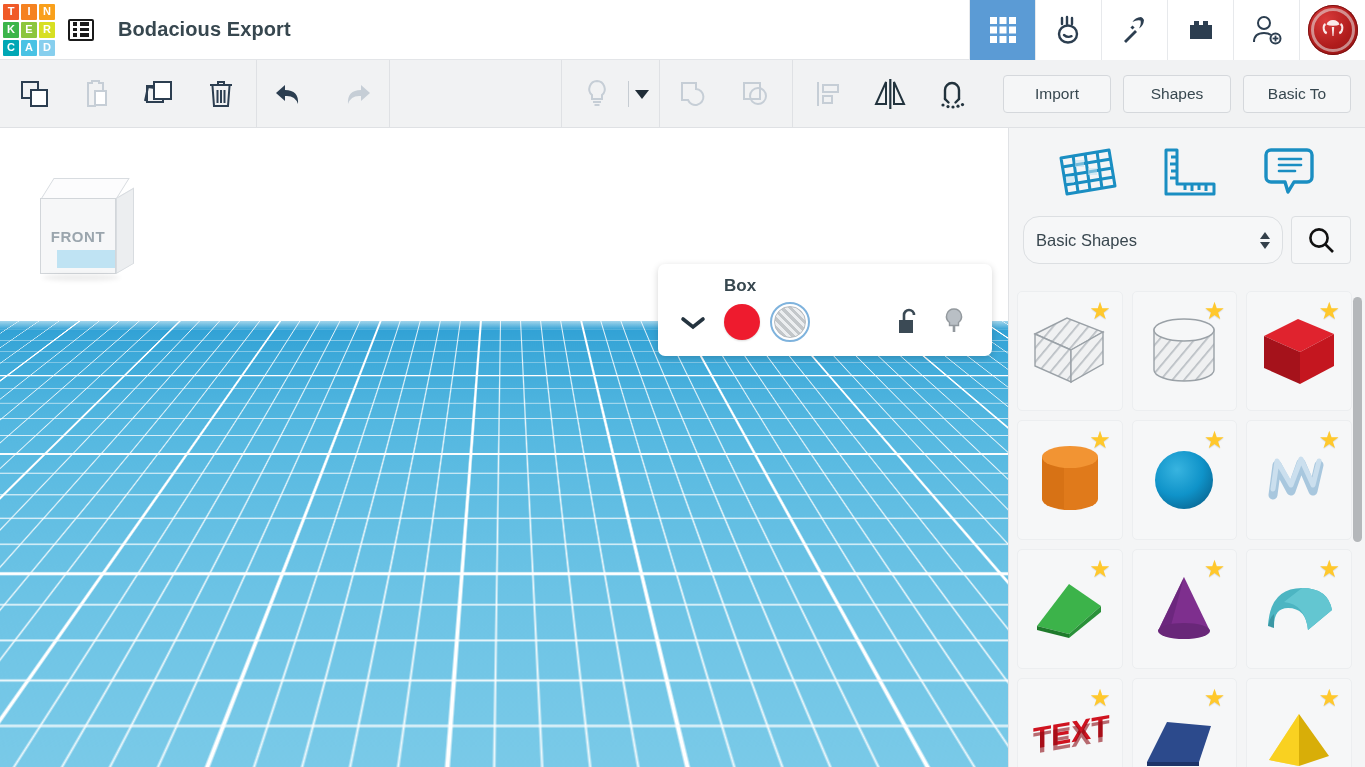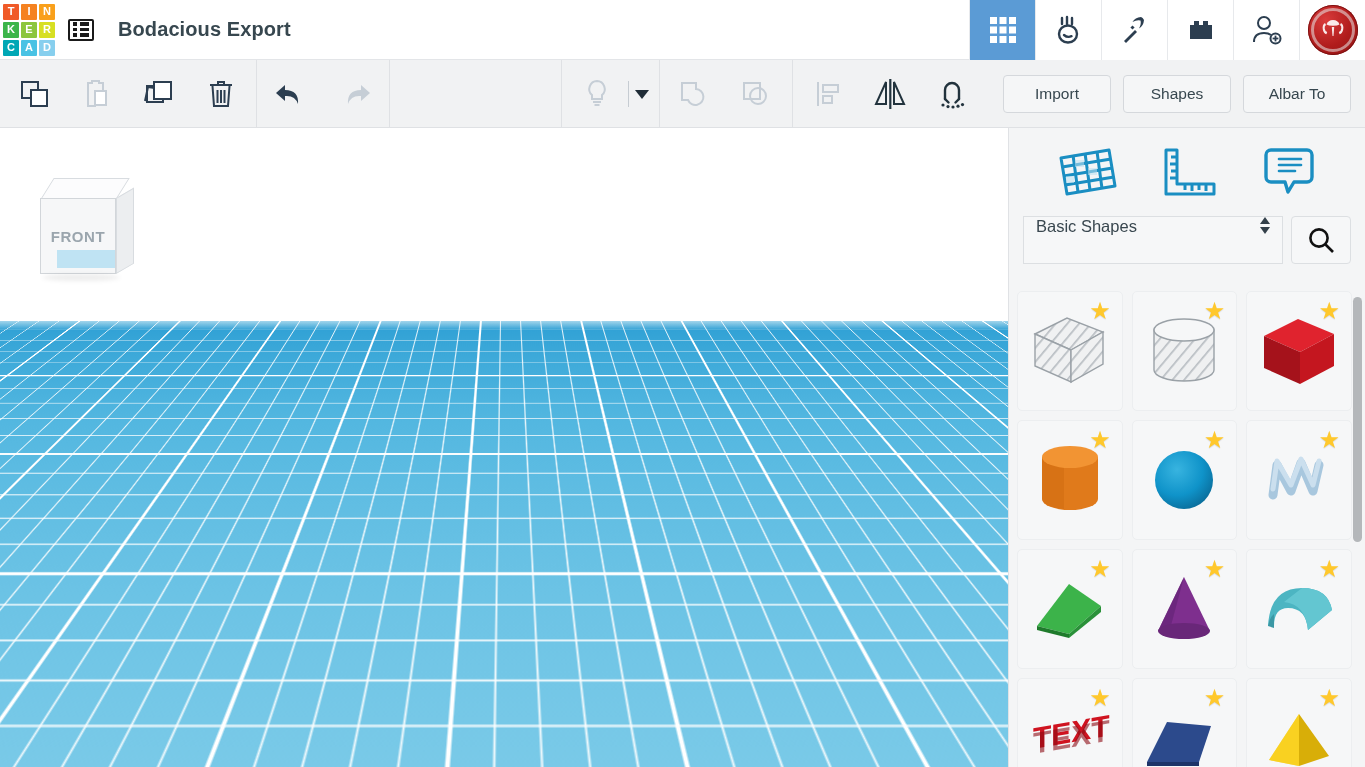--- a/index.html
+++ b/index.html
@@ -178,22 +178,22 @@
   
   .rpanel {
     position:absolute; top:128px; left:1008px; width:357px; height:639px;
     background:#f4f5f6; border-left:1px solid #e0e2e5;
   }
   .rp-icons { display:flex; align-items:center; justify-content:space-around;
     height:88px; padding:0 28px; }
   .rp-icon { cursor:pointer; display:flex; align-items:center; justify-content:center; }
   .rp-search-row { display:flex; align-items:center; gap:8px; padding:0 14px; }
   .rp-select {
-    flex:1; height:48px; background:#f6f7f8; border:1px solid #dcdfe2; border-radius:0;
-    display:flex; align-items:flex-start; padding:0 12px; cursor:pointer;
+    flex:1; height:48px; background:#f6f7f8; border:1px solid #dcdfe2; border-radius:16px;
+    display:flex; align-items:center; padding:0 12px; cursor:pointer;
   }
   .rp-select-label { flex:1; font-size:16.5px; color:#39474f; }
   .stepper { display:flex; flex-direction:column; gap:3px; align-items:center; }
   .st-up { width:0;height:0;border-left:5px solid transparent;border-right:5px solid transparent;border-bottom:7px solid #33404a;}
   .st-dn { width:0;height:0;border-left:5px solid transparent;border-right:5px solid transparent;border-top:7px solid #33404a;}
   .rp-searchbtn {
     width:60px; height:48px; background:#f6f7f8; border:1px solid #dcdfe2; border-radius:4px;
     display:flex; align-items:center; justify-content:center; cursor:pointer;
   }
 
@@ -443,21 +443,21 @@
               <circle cx="24" cy="29.2" r="1.6"></circle>
             <circle cx="28.5" cy="27.6" r="1.6"></circle>
           </g>
         </svg>
       </div>
     </div>
 
     <div class="right-actions">
       <div class="pill">Import</div>
       <div class="pill">Shapes</div>
-      <div class="pill">Albar To</div>
+      <div class="pill">Basic To</div>
     </div>
   </div>
 
   <div class="viewport">
     <div class="plane-wrap">
       <div class="plane"></div>
     </div>
     <div class="plane-fade"></div>
 
     <div class="viewcube">
@@ -579,20 +579,44 @@
     <svg class="tri-handle" viewBox="0 0 20 20">
       <path fill="#131e26" d="M10 1 L18 18 H2 z"></path>
     </svg>
     <svg class="tiny-mark" viewBox="0 0 12 22">
       <g fill="#6d7a84">
           <rect x="4" y="1" width="2" height="5"></rect>
           <rect x="4" y="12" width="2" height="8"></rect>
         </g>
     </svg>
 
+    <div class="props">
+      <div class="props-title">Box</div>
+      <div class="props-chev">
+        <svg width="26" height="16" viewBox="0 0 26 16">
+          <path fill="none" stroke="#24333f" stroke-width="3.6" stroke-linecap="round" d="M3 4 L13 12 L23 4"></path>
+        </svg>
+      </div>
+      <div class="sw-solid"></div>
+      <div class="sw-hole">
+          <i></i>
+        </div>
+      <div class="props-lock">
+        <svg width="26" height="28" viewBox="0 0 26 28">
+          <path fill="none" stroke="#3b4a55" stroke-width="2.6" d="M8 12 V7 a5 5 0 0 1 10 0"></path>
+          <rect x="3" y="12" width="14" height="13" fill="#3b4a55"></rect>
+        </svg>
+      </div>
+      <div class="props-bulb">
+        <svg width="26" height="30" viewBox="0 0 26 30">
+          <path fill="#b9bfc5" stroke="#93999e" stroke-width="1.4" d="M13 3 a7.5 7.5 0 0 0 -4.5 13.5 v3 h9 v-3 A7.5 7.5 0 0 0 13 3z"></path>
+          <rect x="11.7" y="19" width="2.6" height="7" fill="#93999e"></rect>
+        </svg>
+      </div>
+    </div>
 
     <div class="panel-toggle">❯</div>
   </div>
 
   <div class="rpanel">
     <div class="rp-icons">
       <div class="rp-icon">
         <svg width="62" height="52" viewBox="0 0 62 52">
           <g fill="none" stroke="#1a8ec2" stroke-width="3" stroke-linejoin="round">
             <path d="M4 12 L52 4 L58 40 L10 48 z"></path>

